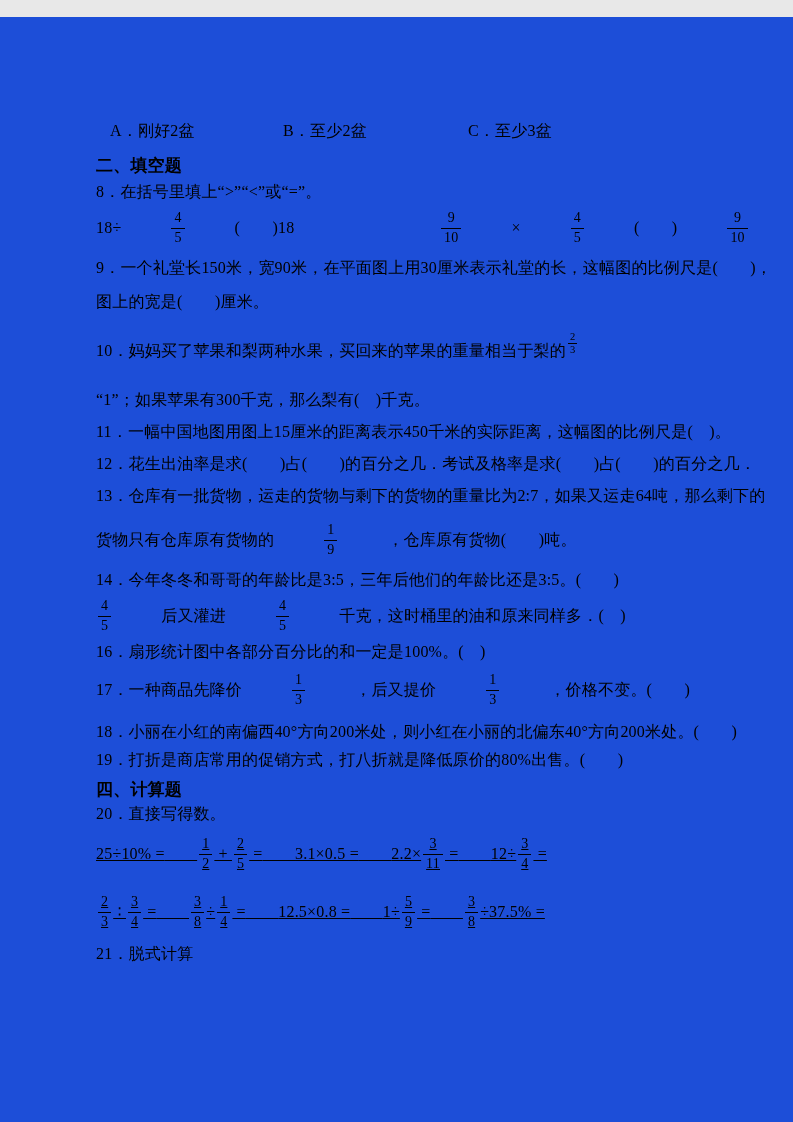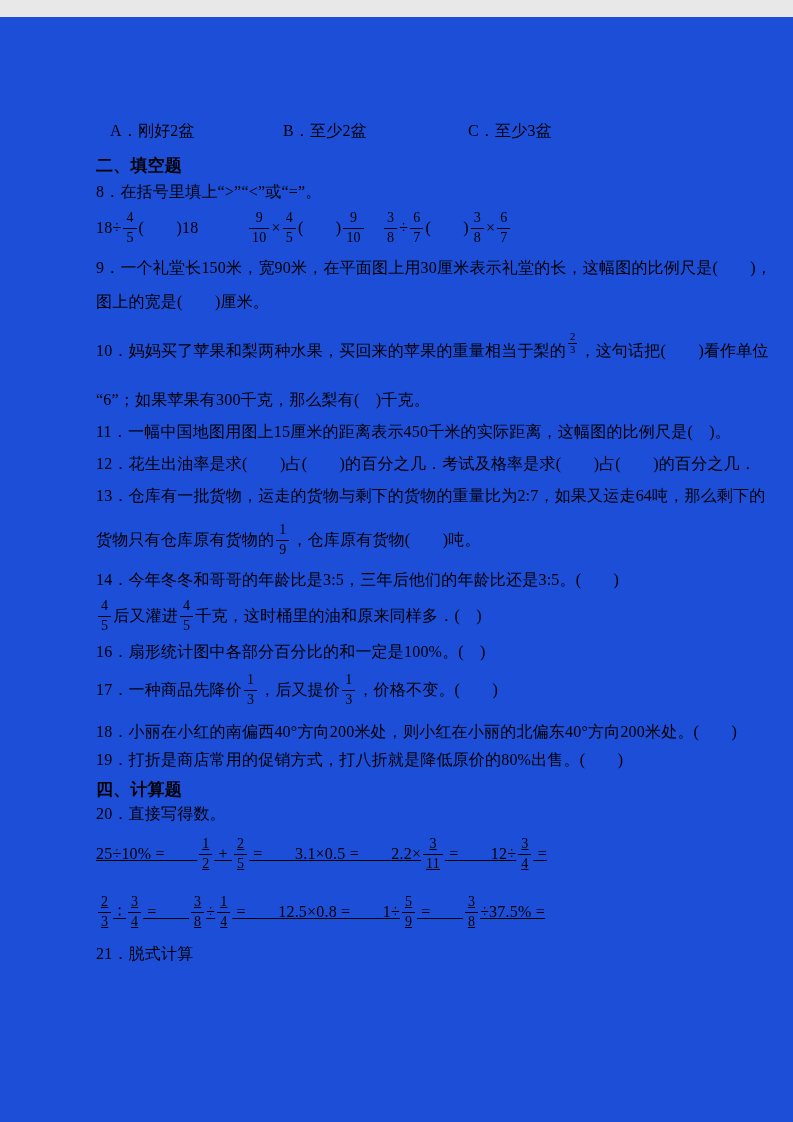--- a/index.html
+++ b/index.html
@@ -32,21 +32,21 @@
   .opt-b { left: 187px; }
   .opt-c { left: 372px; }
   
   .fline {
     display: flex;
     align-items: center;
     white-space: pre;
     letter-spacing: 0.2px;
   }
   .fline .t { line-height: 22px; }
-  .h46 { min-height: 46px; }
+  .h46 { min-height: 46px; gap: 48px; }
   .h48 { min-height: 48px; }
   .h50 { min-height: 50px; text-decoration: underline; }
   .frac {
     display: inline-block;
     text-align: center;
     font-size: 14px;
     line-height: 1.15;
     margin: 0 2px;
   }
   .frac .fn {
@@ -85,22 +85,22 @@
     </div>
 
     <div class="line sec mt13">二、填空题</div>
 
     <div class="line mt4">8．在括号里填上“&gt;”“&lt;”或“=”。</div>
     <div class="fline h46 mt2"><span class="t">18÷</span><span class="frac"><span class="fn">4</span><span class="fd">5</span></span><span class="t">(　　)18</span><span class="t">　　　</span><span class="frac"><span class="fn">9</span><span class="fd">10</span></span><span class="t">×</span><span class="frac"><span class="fn">4</span><span class="fd">5</span></span><span class="t">(　　)</span><span class="frac"><span class="fn">9</span><span class="fd">10</span></span><span class="t">　</span><span class="frac"><span class="fn">3</span><span class="fd">8</span></span><span class="t">÷</span><span class="frac"><span class="fn">6</span><span class="fd">7</span></span><span class="t">(　　)</span><span class="frac"><span class="fn">3</span><span class="fd">8</span></span><span class="t">×</span><span class="frac"><span class="fn">6</span><span class="fd">7</span></span></div>
 
     <div class="line mt6">9．一个礼堂长150米，宽90米，在平面图上用30厘米表示礼堂的长，这幅图的比例尺是(　　)，</div>
     <div class="line mt12">图上的宽是(　　)厘米。</div>
 
-    <div class="fline h48 mt14"><span class="t">10．妈妈买了苹果和梨两种水果，买回来的苹果的重量相当于梨的</span><span class="frac frac-small"><span class="fn">2</span><span class="fd">3</span></span><span class="t">，这句话把(　　)看作单位</span></div>
-    <div class="line mt14">“6”；如果苹果有300千克，那么梨有(　)千克。</div>
+    <div class="fline h48 mt14"><span class="t">10．妈妈买了苹果和梨两种水果，买回来的苹果的重量相当于梨的</span><span class="frac frac-small"><span class="fn">2</span><span class="fd">3</span></span></div>
+    <div class="line mt14">“1”；如果苹果有300千克，那么梨有(　)千克。</div>
 
     <div class="line mt10">11．一幅中国地图用图上15厘米的距离表示450千米的实际距离，这幅图的比例尺是(　)。</div>
 
     <div class="line mt10">12．花生出油率是求(　　)占(　　)的百分之几．考试及格率是求(　　)占(　　)的百分之几．</div>
 
     <div class="line mt10">13．仓库有一批货物，运走的货物与剩下的货物的重量比为2:7，如果又运走64吨，那么剩下的</div>
     <div class="fline h46 mt10"><span class="t">货物只有仓库原有货物的</span><span class="frac"><span class="fn">1</span><span class="fd">9</span></span><span class="t">，仓库原有货物(　　)吨。</span></div>
 
 
     <div class="line mt6">14．今年冬冬和哥哥的年龄比是3:5，三年后他们的年龄比还是3:5。(　　)</div>

